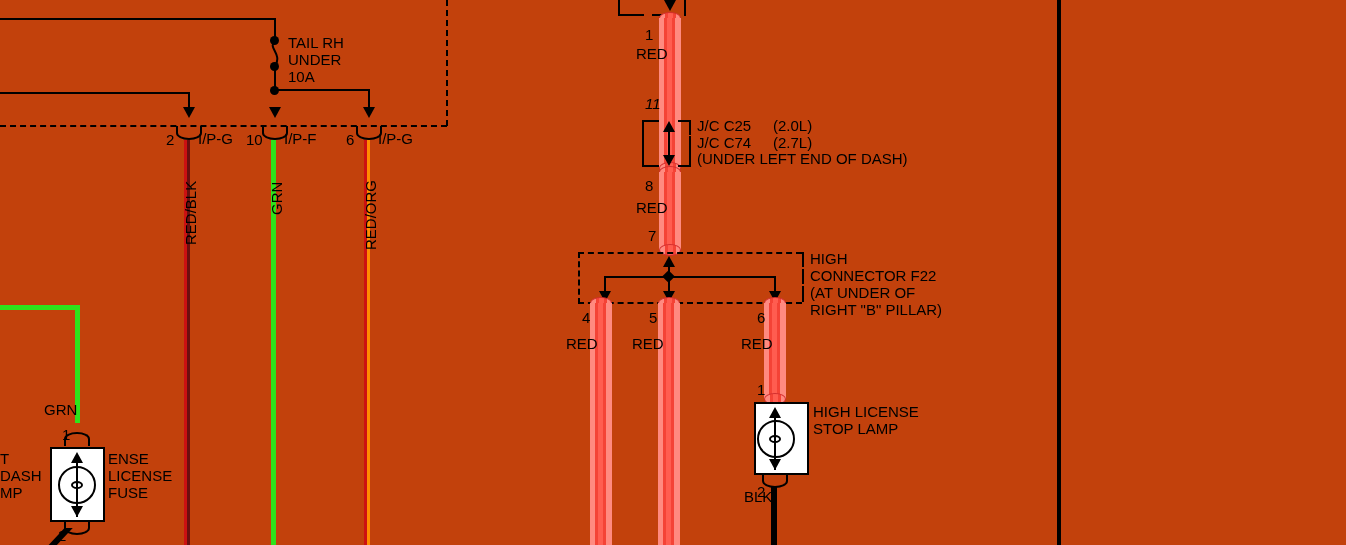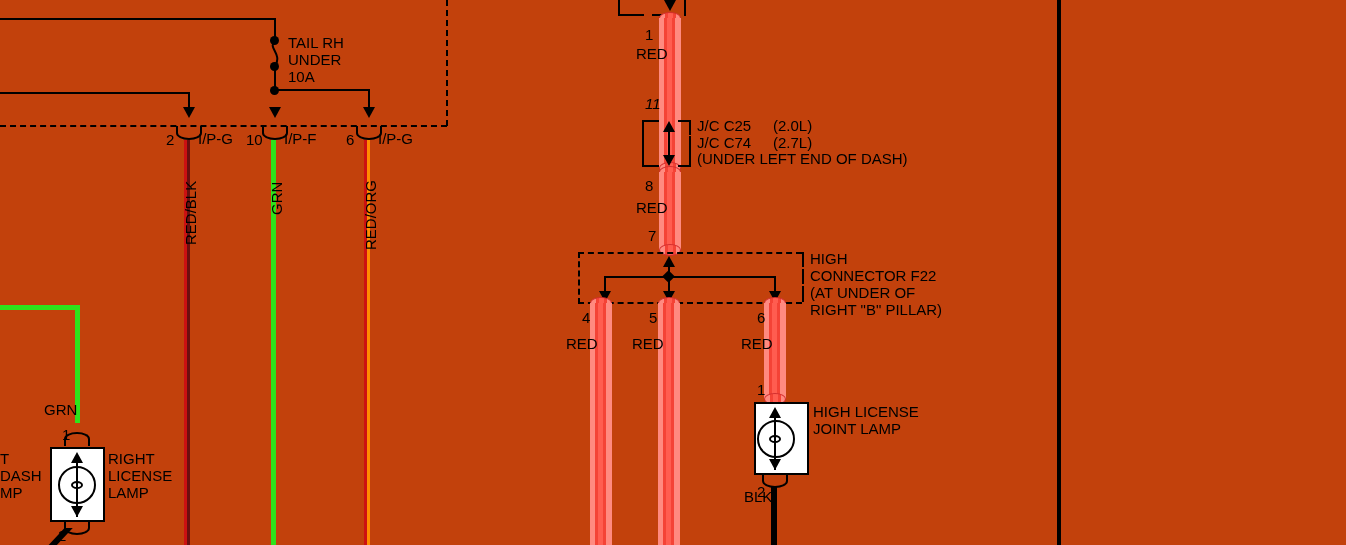--- a/index.html
+++ b/index.html
@@ -199,23 +199,23 @@
   <div class="lbl" style="left:44px;top:401px;">GRN</div>
 
   <div class="cup open-up" style="left:64px;top:432px;"></div>
   <div class="pin" style="left:62px;top:427px;">1</div>
   <div class="lampbox" style="left:50px;top:447px;width:55px;height:75px;"></div>
   <div class="arr-up" style="left:71px;top:452px;"></div>
   <div class="vline" style="left:76px;top:455px;height:62px;"></div>
   <div class="arr-down" style="left:71px;top:506px;"></div>
   <div class="lamp-circle" style="left:58px;top:466px;width:38px;height:38px;"></div>
   <div class="lamp-fil" style="left:71px;top:481px;width:12px;height:8px;"></div>
-  <div class="lbl" style="left:108px;top:450px;">RIGHT</div>
+  <div class="lbl" style="left:108px;top:450px;">ENSE</div>
   <div class="lbl" style="left:108px;top:467px;">LICENSE</div>
-  <div class="lbl" style="left:108px;top:484px;">LAMP</div>
+  <div class="lbl" style="left:108px;top:484px;">FUSE</div>
   <div class="cup" style="left:64px;top:521px;"></div>
   <div class="pin" style="left:58px;top:528px;">2</div>
 
   <div style="position:absolute;left:48px;top:528px;width:40px;height:18px;overflow:hidden;">
     <div style="position:absolute;left:-4px;top:22px;width:50px;height:6px;background:#000;transform:rotate(-47deg);transform-origin:0 0;"></div>
   </div>
 
   <div class="lbl" style="left:0px;top:450px;">T</div>
   <div class="lbl" style="left:0px;top:467px;">DASH</div>
   <div class="lbl" style="left:0px;top:484px;">MP</div>
@@ -299,19 +299,19 @@
   <div class="lbl" style="left:741px;top:335px;">RED</div>
 
   <div class="pin" style="left:757px;top:382px;">1</div>
   <div class="lampbox" style="left:754px;top:402px;width:55px;height:73px;"></div>
   <div class="arr-up" style="left:769px;top:407px;"></div>
   <div class="vline" style="left:774px;top:410px;height:60px;"></div>
   <div class="arr-down" style="left:769px;top:459px;"></div>
   <div class="lamp-circle" style="left:757px;top:420px;width:38px;height:38px;"></div>
   <div class="lamp-fil" style="left:769px;top:435px;width:12px;height:8px;"></div>
   <div class="lbl" style="left:813px;top:403px;">HIGH LICENSE</div>
-  <div class="lbl" style="left:813px;top:420px;">JOINT LAMP</div>
+  <div class="lbl" style="left:813px;top:420px;">STOP LAMP</div>
   <div class="cup" style="left:762px;top:474px;"></div>
   <div class="pin" style="left:757px;top:484px;">2</div>
   <div class="wire-blk" style="left:771px;top:486px;width:6px;height:59px;"></div>
   <div class="lbl" style="left:744px;top:488px;">BLK</div>
 
 </div>
 
 </body></html>

